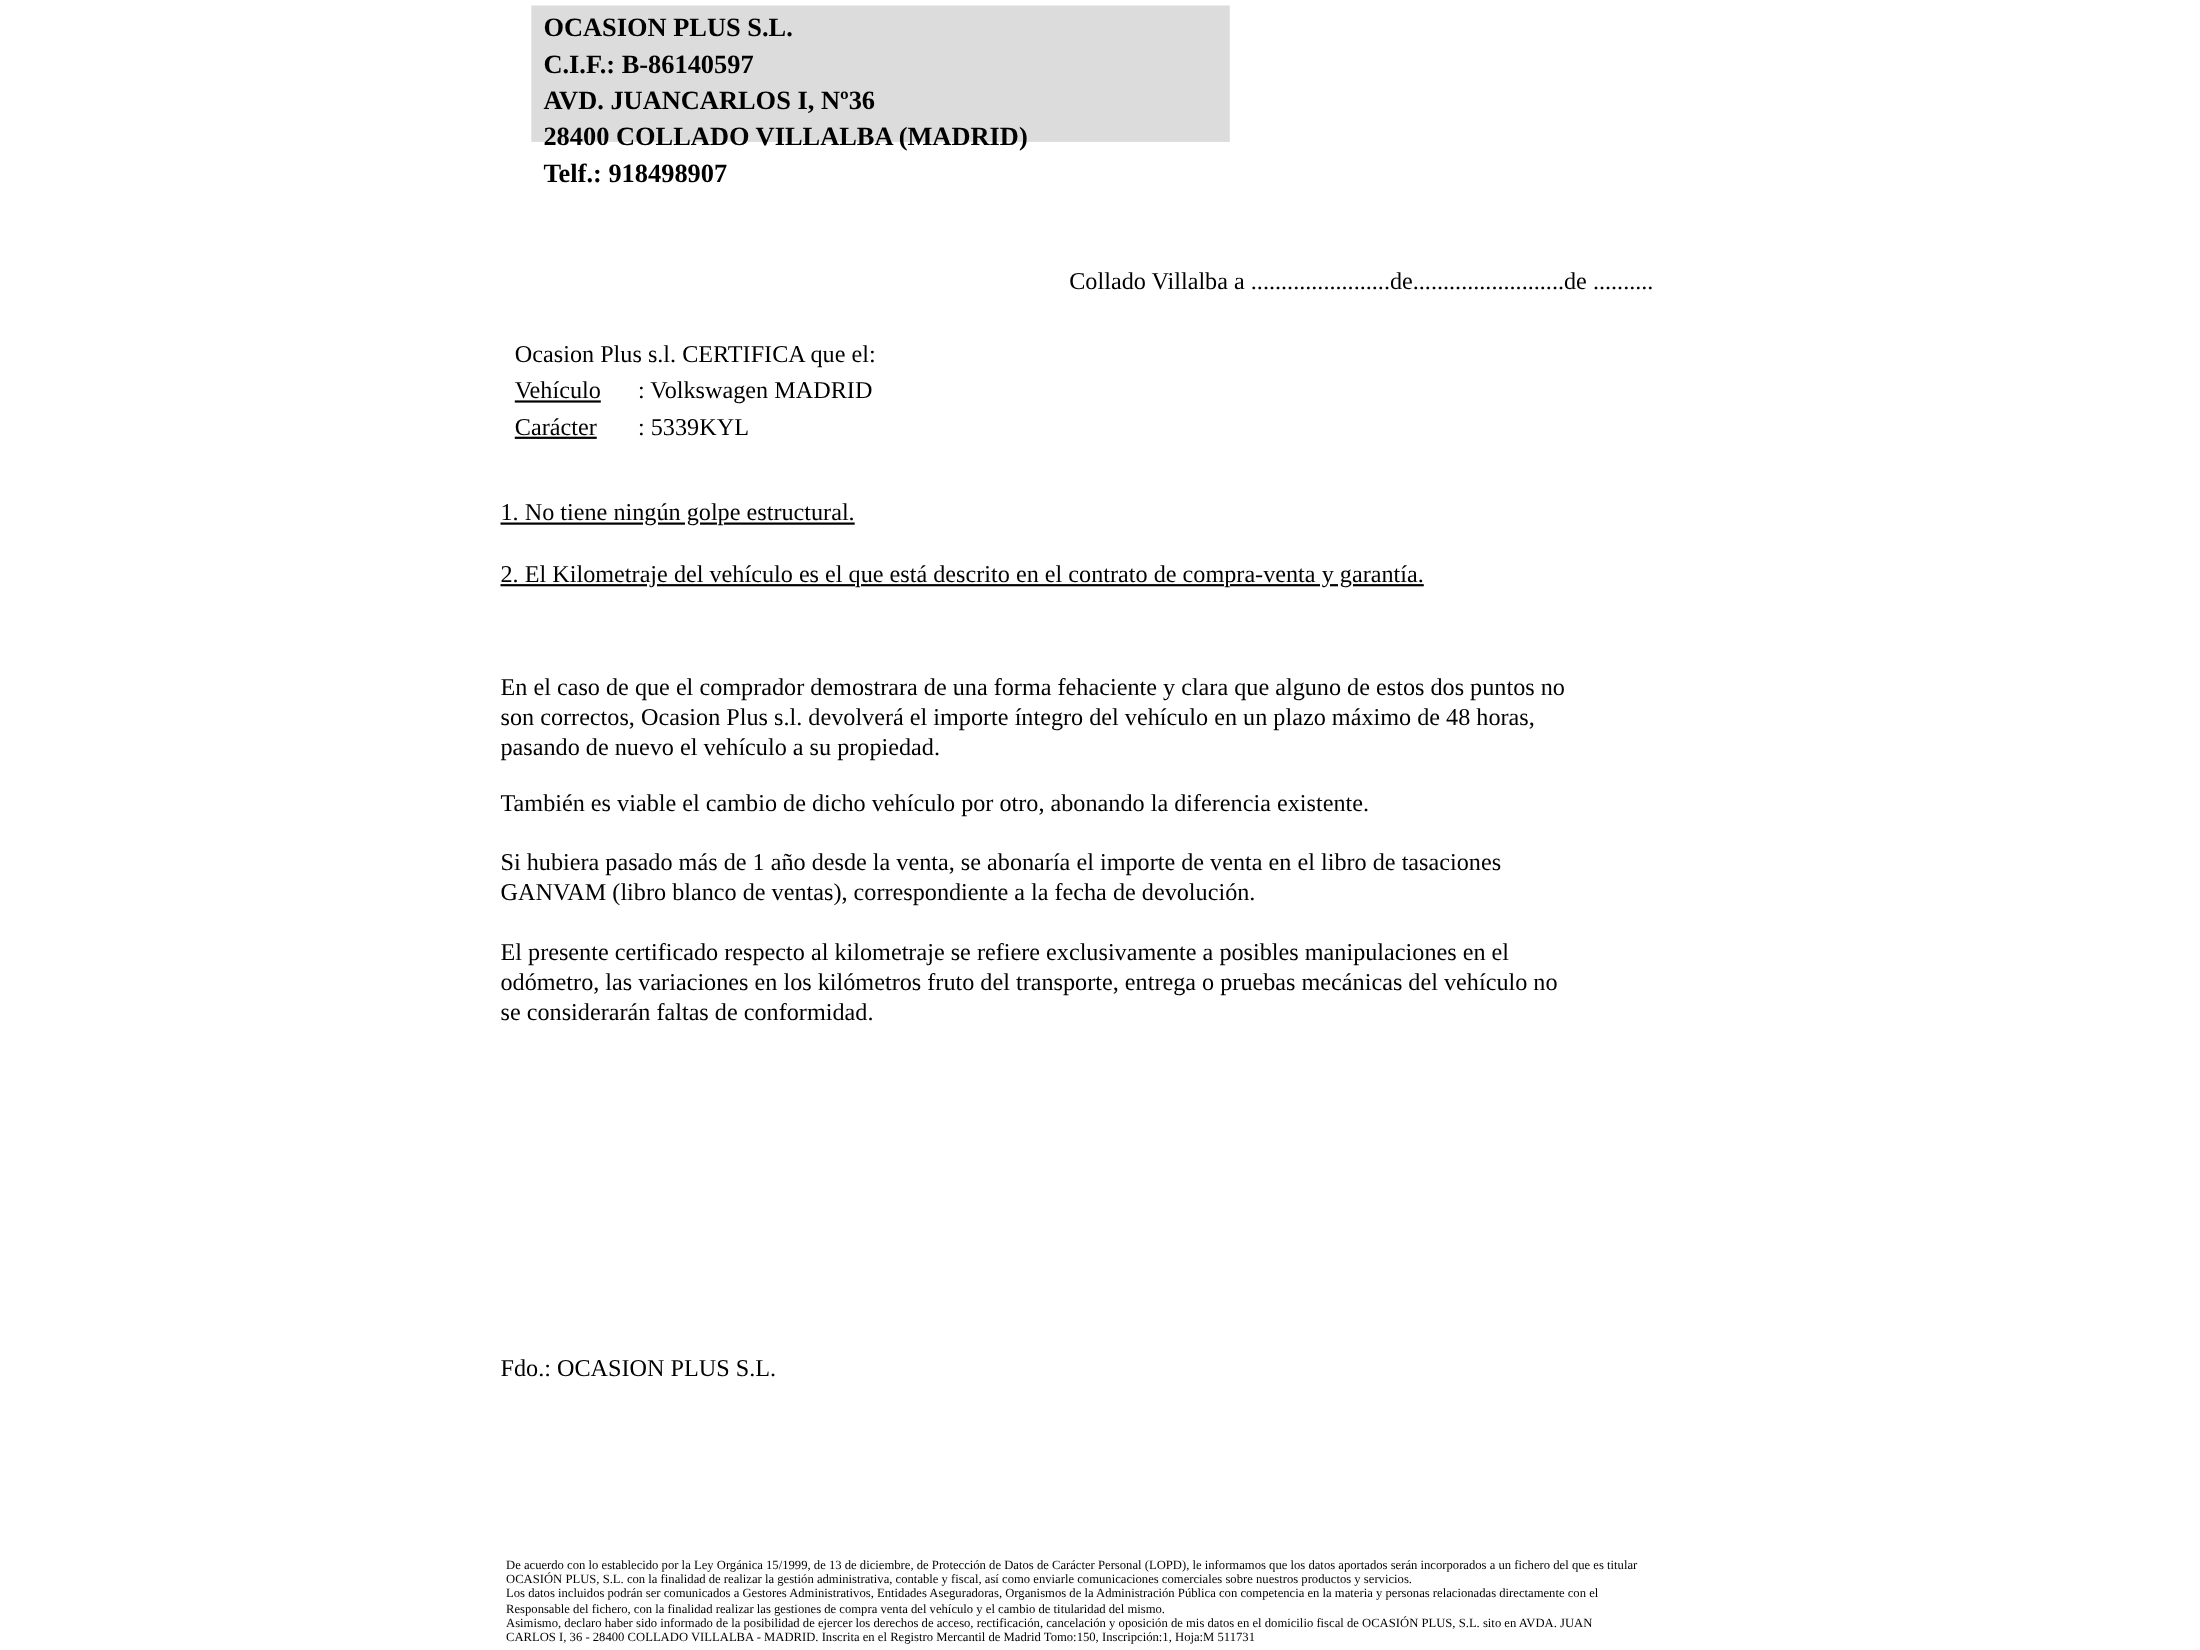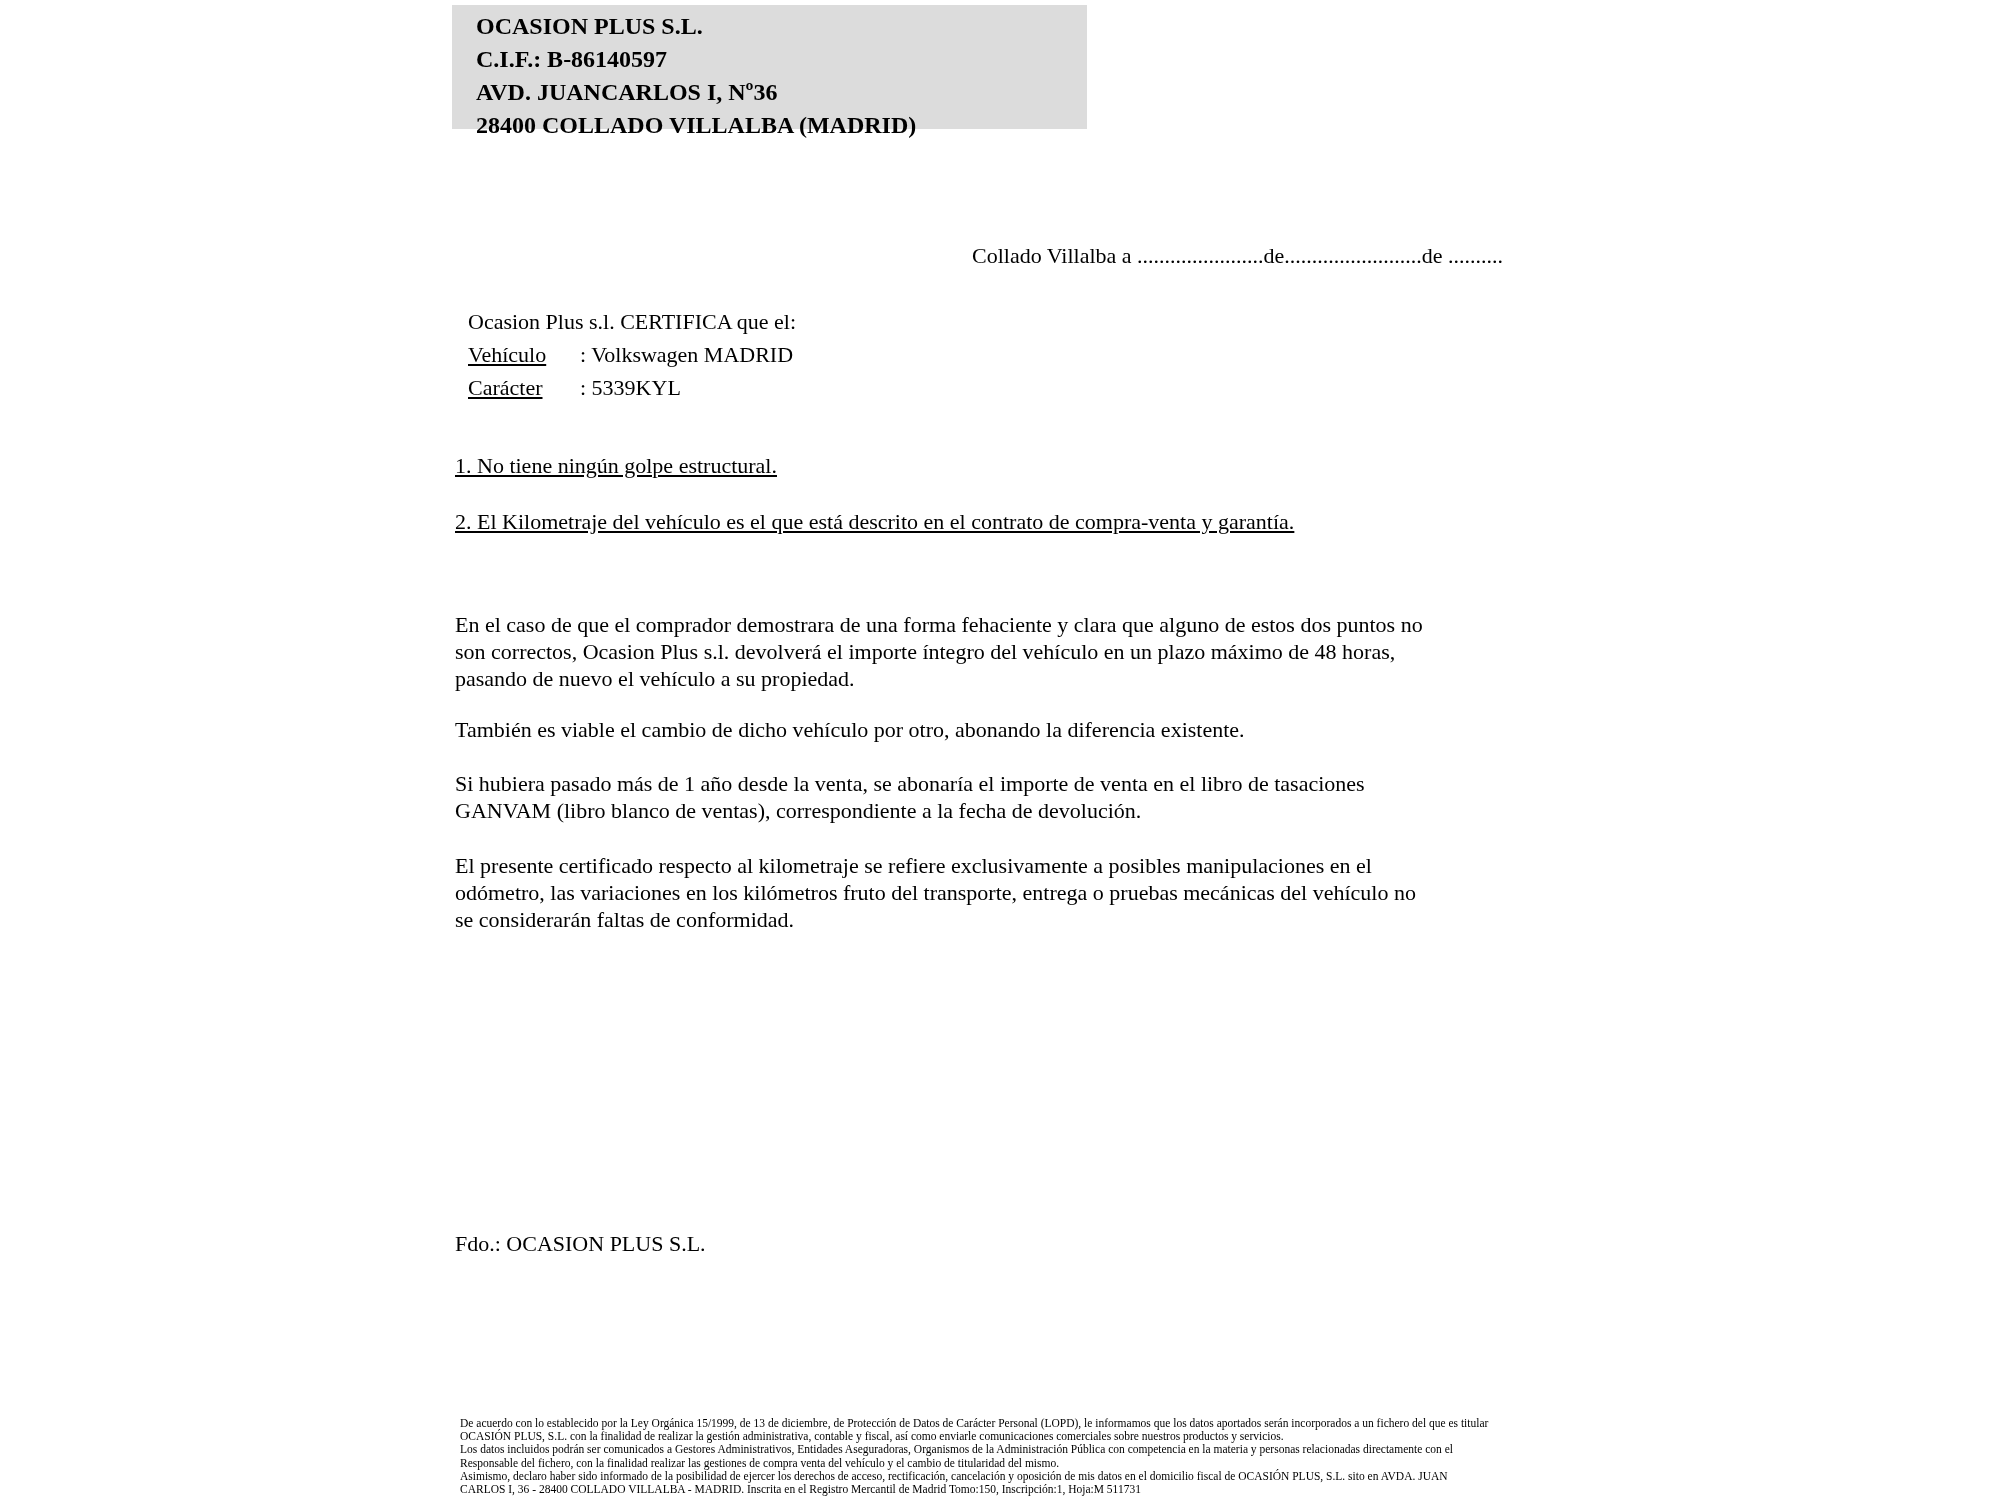--- a/index.html
+++ b/index.html
@@ -13,26 +13,26 @@
     height: 1500px;
     background: #ffffff;
     font-family: "Liberation Serif", "DejaVu Serif", serif;
     color: #000000;
     overflow: hidden;
   }
   .abs { position: absolute; }
 
   
   .letterhead {
-    left: 452px;
+    left: 483px;
     top: 5px;
     width: 635px;
     height: 124px;
     background: #dcdcdc;
-    padding: 5px 0 0 24px;
+    padding: 5px 0 0 11px;
     box-sizing: border-box;
   }
   .letterhead .lh-line {
     font-weight: bold;
     font-size: 24px;
     line-height: 33px;
     white-space: nowrap;
   }
 
   
@@ -104,20 +104,21 @@
 </head>
 <body>
 
 <div class="page">
 
   <div class="abs letterhead" style="background: rgb(220, 220, 220);">
     <div class="lh-line">OCASION PLUS S.L.</div>
     <div class="lh-line">C.I.F.: B-86140597</div>
     <div class="lh-line">AVD. JUANCARLOS I, Nº36</div>
     <div class="lh-line">28400 COLLADO VILLALBA (MADRID)</div>
+    <div class="lh-line">Telf.: 918498907</div>
   </div>
 
   <div class="abs dateline">Collado Villalba a .......................de.........................de ..........</div>
 
   <div class="abs cert-block">
     <div>Ocasion Plus s.l. CERTIFICA que el:</div>
     <div class="cert-row">
       <span class="cert-label">Vehículo</span>
       <span class="cert-value">: Volkswagen MADRID</span>
     </div>

